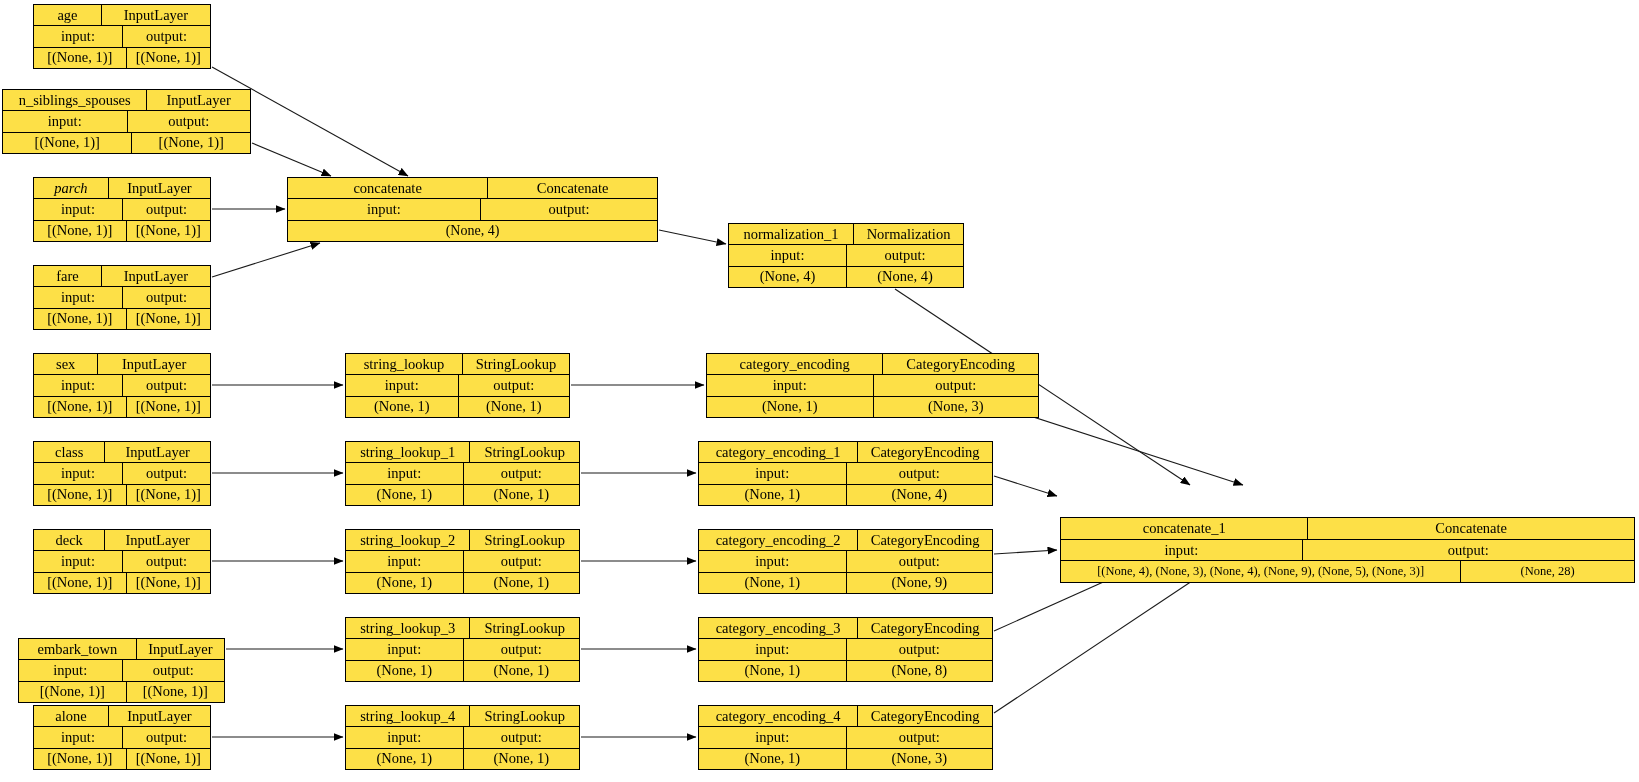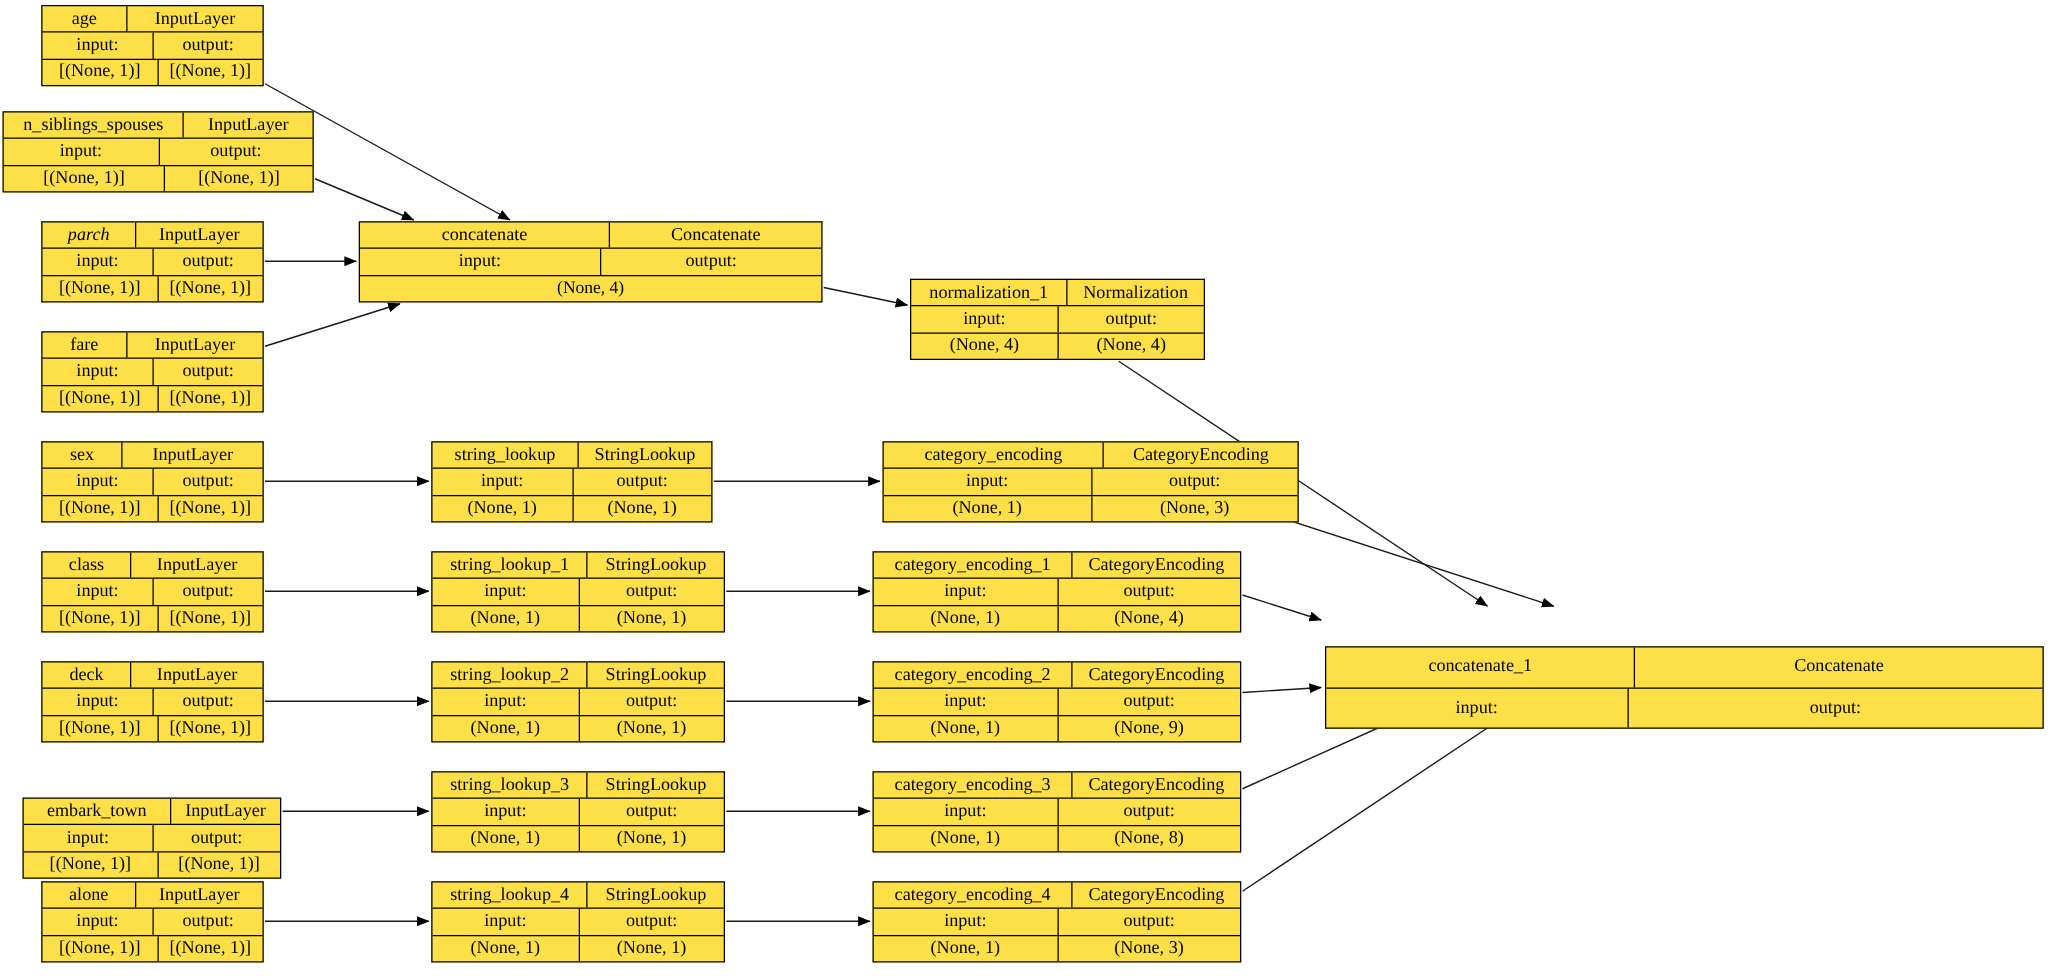--- a/index.html
+++ b/index.html
@@ -380,15 +380,19 @@
       </div>
       <div class="node" style="left: 1060px; top: 486px; width: 575px; height: 66px; margin-top: 31px;">
         <div class="r">
           <span class="c" style="flex: 0 0 43%;">concatenate_1</span>
           <span class="c">Concatenate</span>
         </div>
         <div class="r">
           <span class="c" style="flex: 0 0 42%;">input:</span>
           <span class="c">output:</span>
         </div>
+        <div class="r">
+          <span class="c" style="flex: 0 0 69.7%; font-size: 12.5px;">[(None, 4), (None, 3), (None, 4), (None, 9), (None, 5), (None, 3)]</span>
+          <span class="c" style="font-size: 12.5px;">(None, 28)</span>
+        </div>
       </div>
     </div>
 </div>
 
 </body></html>

